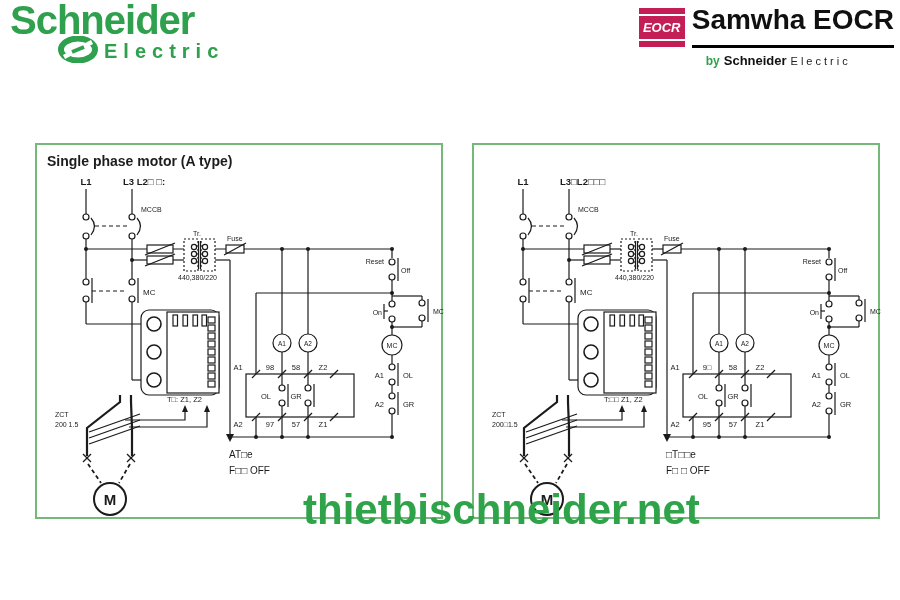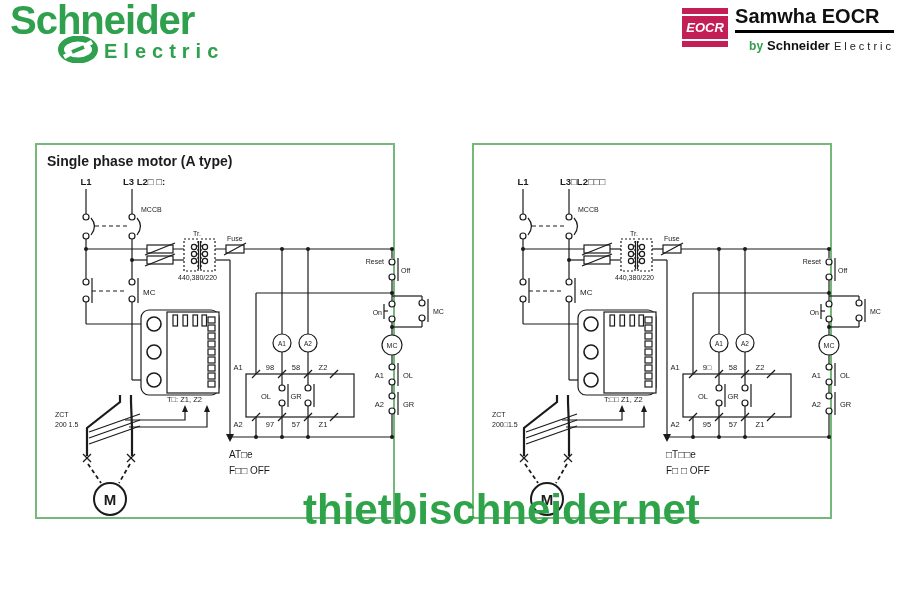--- a/index.html
+++ b/index.html
@@ -9,28 +9,28 @@
   .sch-logo{position:absolute;left:10px;top:0;color:#2FA04D;}
   .sch-name{font-size:40px;font-weight:800;letter-spacing:-1px;line-height:1;}
   .sch-sub-row{display:flex;align-items:center;margin-left:48px;margin-top:-4px;}
   .sch-sub{font-size:20px;font-weight:700;letter-spacing:6px;margin-left:6px;}
   .eocr-logo{position:absolute;right:6px;top:6px;display:flex;align-items:flex-start;}
   .eocr-badge{width:46px;margin-top:2px;}
   .eocr-bar{height:6px;background:#C41E56;margin:0 0 2px 0;}
   .eocr-box{background:#C41E56;color:#fff;font-weight:800;font-style:italic;
             font-size:13px;text-align:center;padding:4px 0;margin-bottom:2px;letter-spacing:0;}
   .eocr-right{margin-left:7px;}
-  .eocr-brand{font-size:20px;font-weight:800;color:#101010;line-height:1;
-              padding-bottom:4px;border-bottom:3px solid #000;}
+  .eocr-brand{font-size:28px;font-weight:800;color:#101010;line-height:1;
+              padding-bottom:11px;border-bottom:3px solid #000;}
   .eocr-byline{margin-top:5px;margin-left:14px;font-size:12px;color:#111;}
   .eocr-byline .by{color:#2FA04D;font-weight:700;margin-right:4px;}
   .eocr-byline .bb{font-weight:800;font-size:13px;}
   .eocr-byline .bs{letter-spacing:3px;margin-left:4px;font-size:11px;color:#222;}
   
-  .panel{position:absolute;top:143px;width:360px;height:376px;border:2px solid #74B87A;
+  .panel{position:absolute;top:143px;width:408px;height:376px;border:2px solid #74B87A;
          box-sizing:border-box;background:#fff;}
   #panel-a{left:35px;} #panel-d{left:472px;}
   .panel-title{position:absolute;left:10px;top:8px;font-size:14px;font-weight:700;color:#1c1c1c;}
   .circuit{position:absolute;left:0;top:0;}
   svg text{font-family:"Liberation Sans",sans-serif;}
   
   .watermark{position:absolute;left:303px;top:486px;z-index:10;font-size:42px;font-weight:800;
              color:#2EA349;letter-spacing:0;}
 </style>
 </head>

